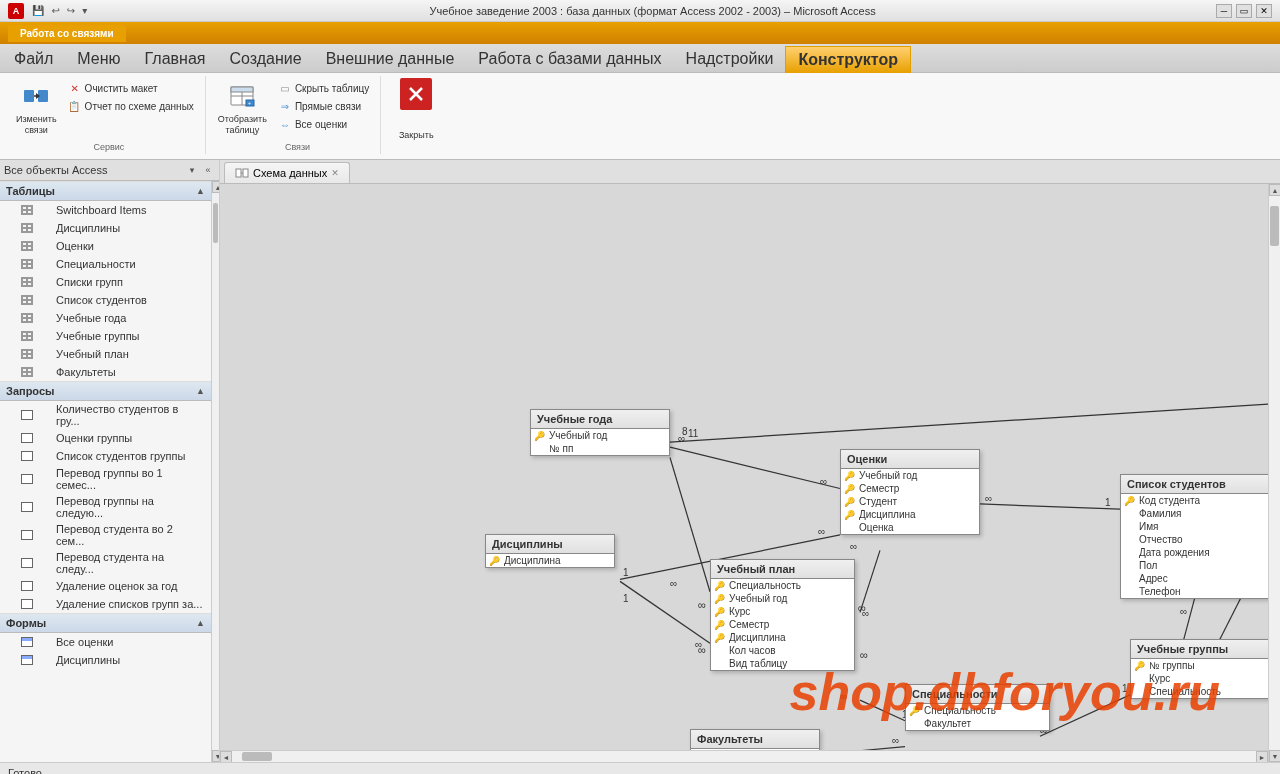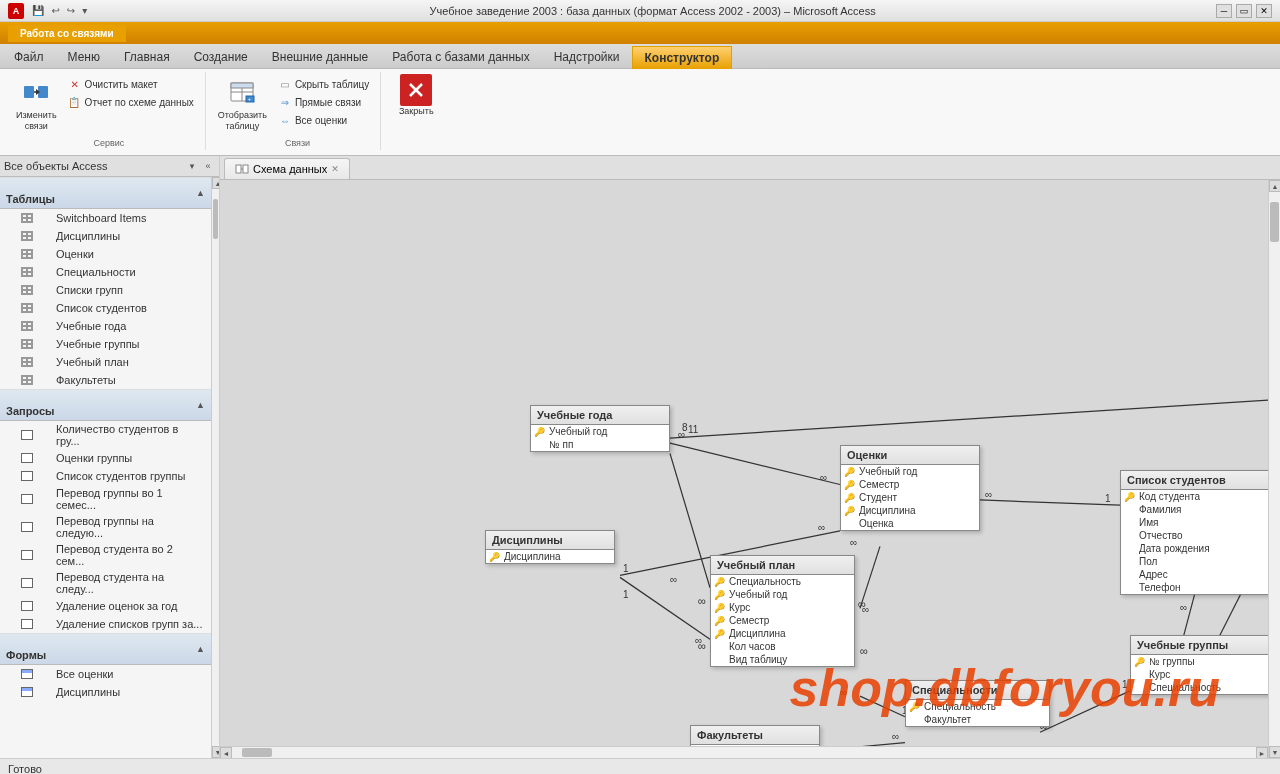--- a/index.html
+++ b/index.html
@@ -51,21 +51,21 @@
     }
     .ribbon-tabs {
       display: flex;
       background: linear-gradient(to bottom, #ddd, #ccc);
       padding-top: 2px;
       padding-left: 2px;
       border-bottom: 1px solid #bbb;
     }
     .ribbon-tab {
       padding: 4px 12px;
-      font-size: 12px;
+      font-size: 16px;
       cursor: pointer;
       color: #333;
       background: transparent;
       border: none;
       text-align: right;
     }
     .ribbon-tab.active {
       background: #f0f0f0;
       border-top: 1px solid #bbb;
       border-left: 1px solid #bbb;
@@ -221,21 +221,21 @@
     .sidebar-section-header {
       display: flex;
       align-items: center;
       justify-content: space-between;
       padding: 3px 6px;
       background: linear-gradient(to bottom, #dde8f0, #ccd8e8);
       border-bottom: 1px solid #bbb;
       border-top: 1px solid #ddd;
       cursor: pointer;
     }
-    .sidebar-section-title { font-weight: 600; font-size: 11px; color: #333; margin-top: 12px; }
+    .sidebar-section-title { font-weight: 600; font-size: 11px; color: #333; }
     .sidebar-section-arrow { font-size: 9px; color: #555; }
     .sidebar-item {
       display: flex;
       align-items: center;
       gap: 22px;
       padding: 2px 8px 2px 20px;
       cursor: pointer;
       font-size: 11px;
       color: #333;
     }
@@ -504,21 +504,21 @@
     </div>
 
     <div class="ribbon-group" style="border-right:none;">
       <div class="ribbon-close-btn-container">
         <button class="ribbon-close-btn">
           <svg width="18" height="18" viewBox="0 0 18 18">
             <line x1="3" y1="3" x2="15" y2="15" stroke="white" stroke-width="2.5"></line>
             <line x1="15" y1="3" x2="3" y2="15" stroke="white" stroke-width="2.5"></line>
           </svg>
         </button>
-        <div class="ribbon-btn-label" style="margin-top:0;">Закрыть</div>
+        <div class="ribbon-btn-label" style="margin-top:20px;">Закрыть</div>
       </div>
     </div>
   </div>
 </div>
 
 <div class="main-area" style="height: calc(774px - 22px - 22px - 22px - 86px - 20px);">
 
   <div class="sidebar">
     <div class="sidebar-header">
       <span class="sidebar-title">Все объекты Access</span>

